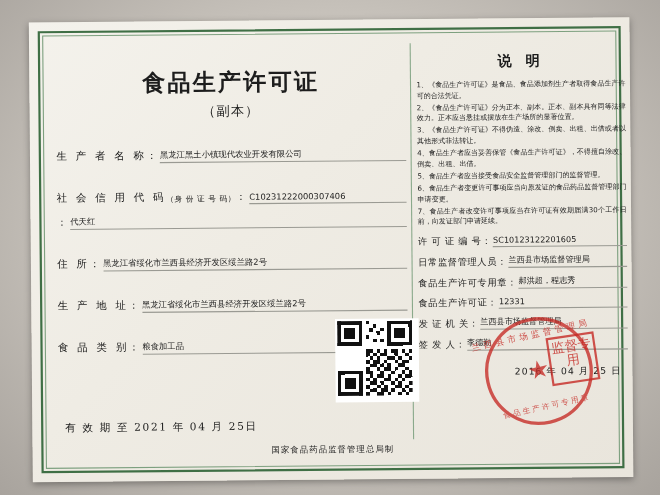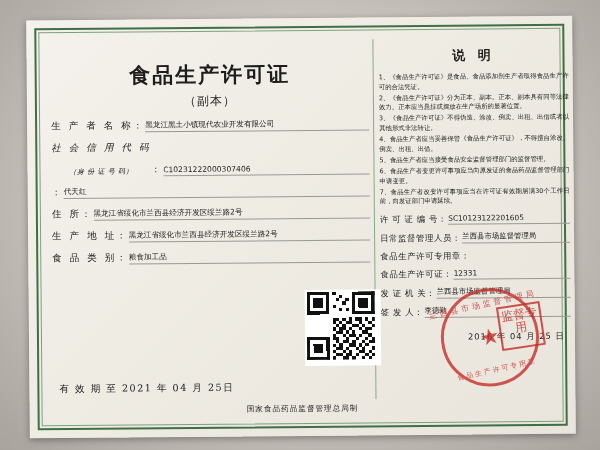--- a/index.html
+++ b/index.html
@@ -118,20 +118,21 @@
     margin-top: 9px;
     font-size: 9px;
     color: #1b1b1b;
   }
   .field-label {
     flex: 0 0 auto;
     font-size: 9.5px;
     letter-spacing: 2.5px;
     white-space: nowrap;
     font-family: "DejaVu Serif", serif;
+    margin-top: 16px;
   }
   .field-colon {
     flex: 0 0 auto;
     padding: 0 1px 0 0;
   }
   .field-value {
     flex: 1 1 auto;
     font-size: 7.6px;
     border-bottom: 1px solid #9a9a93;
     padding-bottom: 1px;
@@ -141,23 +142,21 @@
     color: #1b1b1b;
   }
   .field-sublabel {
     font-size: 7px;
     letter-spacing: 0.5px;
     margin-top: 12px;
     font-family: "DejaVu Serif", serif;
   }
   .label-stack {
     display: flex;
-    flex-direction: column;
-    align-items: center;
-    font-style: italic;
+    align-items: flex-end;
   }
 
   
   .rfield {
     display: flex;
     align-items: flex-end;
     margin-top: 7px;
     font-size: 8.4px;
     color: #1b1b1b;
   }
@@ -355,20 +354,21 @@
           <span class="rvalue">SC10123122201605</span>
         </div>
         <div class="rfield">
           <span class="rlabel">日常监督管理人员</span>
           <span>：</span>
           <span class="rvalue">兰西县市场监督管理局</span>
         </div>
         <div class="rfield">
           <span class="rlabel">食品生产许可专用章</span>
           <span>：</span>
+          <span class="rvalue">郝洪超，程志秀</span>
         </div>
         <div class="rfield">
           <span class="rlabel">食品生产许可证</span>
           <span>：</span>
           <span class="rvalue">12331</span>
         </div>
         <div class="rfield">
           <span class="rlabel">发 证 机 关</span>
           <span>：</span>
           <span class="rvalue">兰西县市场监督管理局</span>

